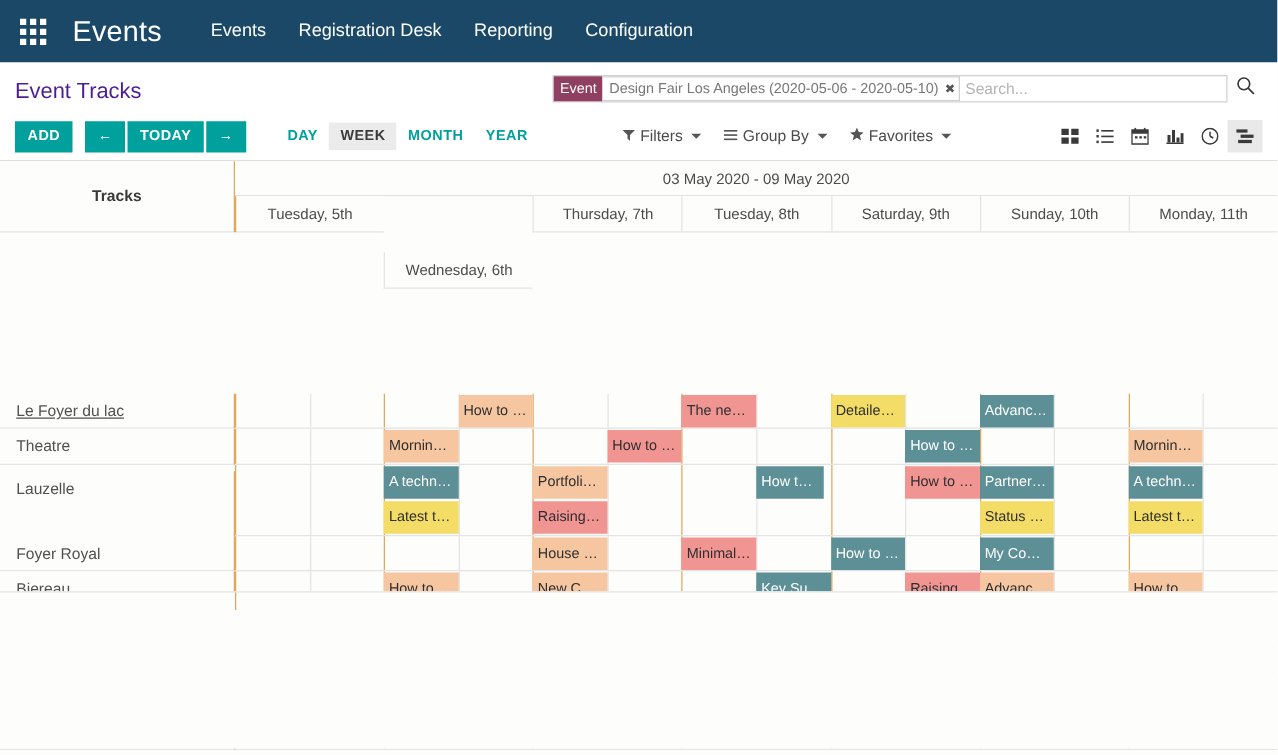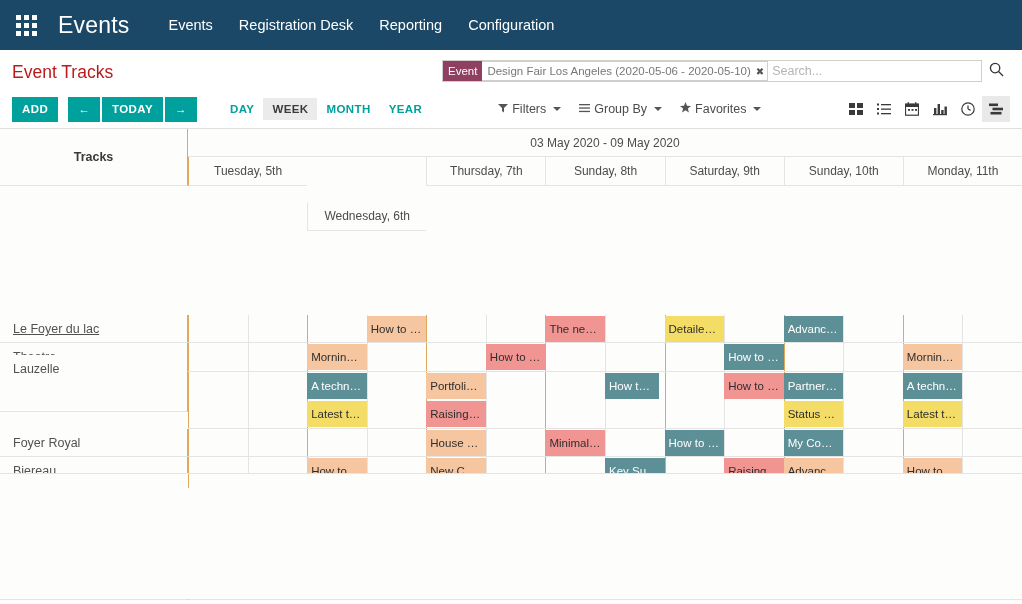--- a/index.html
+++ b/index.html
@@ -31,21 +31,21 @@
     font-size: 14.5px; color: #ffffff; padding: 0 13px; cursor: pointer;
     line-height: 50px; white-space: nowrap;
   }
 
   
   #control-panel { background: #ffffff; border-bottom: 1px solid #dfdfdf; }
   #cp-row1 {
     display: flex; align-items: flex-start;
     padding: 10px 12px 0 12px; height: 44px;
   }
-  #page-title { font-size: 17.5px; color: #b91c1c; font-weight: 400; line-height: 24px; }
+  #page-title { font-size: 17.5px; color: #4c1d95; font-weight: 400; line-height: 24px; }
   #search-area { margin-left: auto; display: flex; align-items: center; width: 568px; }
   #search-box {
     flex: 1; display: flex; align-items: center;
     border: 1px solid #cfcfcf; background: #fff; height: 22px; padding: 0;
   }
   .facet { display: flex; align-items: stretch; height: 20px; margin: 0; }
   .facet-label {
     background: #8f3f5f; color: #fff; font-size: 11.5px;
     padding: 0 5px; display: flex; align-items: center; font-weight: 400;
   }
@@ -314,29 +314,29 @@
 <div id="gantt">
   <div id="gantt-inner">
 
     <div id="tracks-header">Tracks</div>
     <div id="period-label">03 May 2020 - 09 May 2020</div>
 
     <div id="day-headers">
         <div class="day-head first" style="left: 188px; width: 119.143px;">Tuesday, 5th</div>
         <div class="day-head" style="left: 307.143px; width: 119.143px; margin-top: 45px;">Wednesday, 6th</div>
         <div class="day-head" style="left: 426.286px; width: 119.143px;">Thursday, 7th</div>
-        <div class="day-head" style="left: 545.429px; width: 119.143px;">Sunday, 8th</div>
+        <div class="day-head" style="left: 545.429px; width: 119.143px;">Tuesday, 8th</div>
         <div class="day-head" style="left: 664.571px; width: 119.143px;">Saturday, 9th</div>
         <div class="day-head" style="left: 783.714px; width: 119.143px;">Sunday, 10th</div>
         <div class="day-head" style="left: 902.857px; width: 119.143px;">Monday, 11th</div>
       </div>
     <div id="row-labels">
         <div class="row-label" style="top: 186px; height: 28px; text-decoration: underline;">Le Foyer du lac</div>
         <div class="row-label" style="top: 214px; height: 29px;">Theatre</div>
-        <div class="row-label" style="top: 226px; height: 57px;">Lauzelle</div>
+        <div class="row-label" style="top: 248px; height: 57px;">Lauzelle</div>
         <div class="row-label" style="top: 300px; height: 28px;">Foyer Royal</div>
         <div class="row-label" style="top: 328px; height: 57px;">Biereau</div>
         <div class="row-label" style="top: 385px; height: 29px;">Bruyère</div>
         <div class="row-label" style="top: 414px; height: 57px;">Undefined Location</div>
       </div>
     <div id="grid-rows">
         <div class="grid-row" style="top: 186px; height: 28px;">
           <div class="vline major" style="left: 0px; background: rgb(224, 168, 92);"></div>
           <div class="vline" style="left: 59.5714px;"></div>
           <div class="vline major" style="left: 119.143px;"></div>

